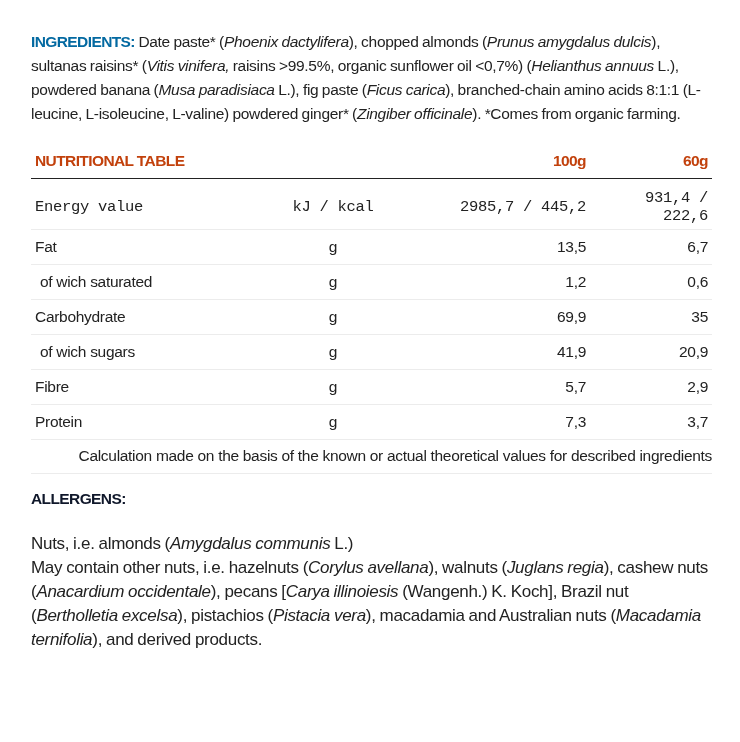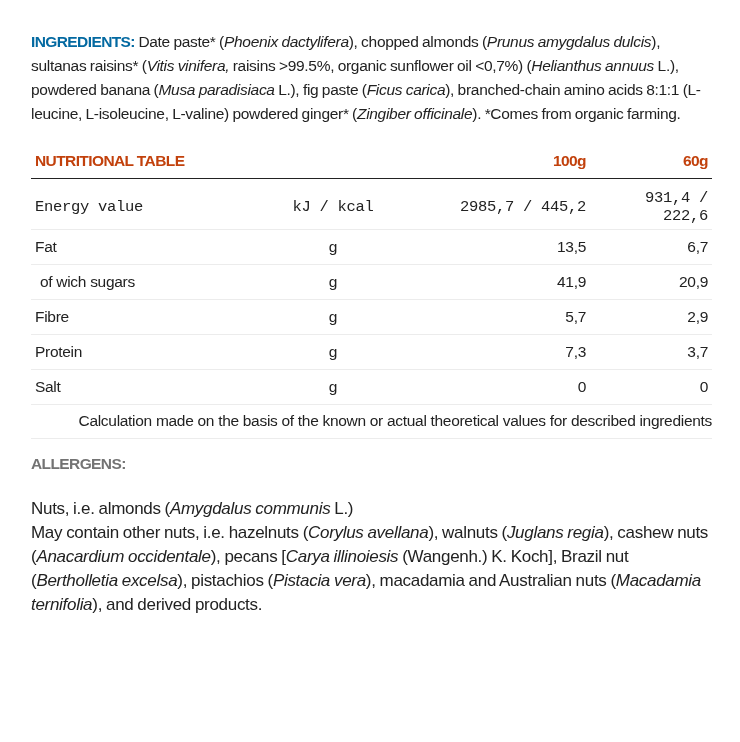--- a/index.html
+++ b/index.html
@@ -67,21 +67,21 @@
     text-align: right;
     line-height: 24px;
     padding: 4px 0 5px 0 !important;
     height: auto !important;
   }
 
   .allergens-title {
     margin-top: 16px;
     font-size: 15.5px;
     font-weight: bold;
-    color: #737373;
+    color: #0f172a;
     letter-spacing: -0.6px;
   }
   .allergens-body {
     margin-top: 24px;
     font-size: 17px;
     line-height: 24px;
     letter-spacing: -0.3px;
     word-spacing: -0.5px;
   }
   .allergens-body p { margin: 0; }
@@ -111,44 +111,50 @@
         <td class="c-100">2985,7 / 445,2</td>
         <td class="c-60">931,4 / 222,6</td>
       </tr>
       <tr>
         <td class="c-name">Fat</td>
         <td class="c-unit">g</td>
         <td class="c-100">13,5</td>
         <td class="c-60">6,7</td>
       </tr>
       <tr>
+        <td class="c-name indent">of wich saturated</td>
+        <td class="c-unit">g</td>
+        <td class="c-100">1,2</td>
+        <td class="c-60">0,6</td>
+      </tr>
+      <tr>
+        <td class="c-name">Carbohydrate</td>
+        <td class="c-unit">g</td>
+        <td class="c-100">69,9</td>
+        <td class="c-60">35</td>
+      </tr>
+      <tr>
         <td class="c-name indent">of wich sugars</td>
         <td class="c-unit">g</td>
         <td class="c-100">41,9</td>
         <td class="c-60">20,9</td>
       </tr>
       <tr>
         <td class="c-name">Fibre</td>
         <td class="c-unit">g</td>
         <td class="c-100">5,7</td>
         <td class="c-60">2,9</td>
       </tr>
       <tr>
         <td class="c-name">Protein</td>
         <td class="c-unit">g</td>
         <td class="c-100">7,3</td>
         <td class="c-60">3,7</td>
       </tr>
       <tr>
-        <td class="c-name">Salt</td>
-        <td class="c-unit">g</td>
-        <td class="c-100">0</td>
-        <td class="c-60">0</td>
-      </tr>
-      <tr>
         <td colspan="4" class="note">Calculation made on the basis of the known or actual theoretical values for described ingredients</td>
       </tr>
     </tbody>
   </table>
 
   <div class="allergens-title">ALLERGENS:</div>
 
   <div class="allergens-body" id="allergens-body">
     <p><span>Nuts, i.e. almonds (</span><i>Amygdalus communis</i><span> L.)</span></p>
     <p><span>May contain other nuts, i.e. hazelnuts (</span><i>Corylus avellana</i><span>), walnuts (</span><i>Juglans regia</i><span>), cashew nuts (</span><i>Anacardium occidentale</i><span>), pecans [</span><i>Carya illinoiesis</i><span> (Wangenh.) K. Koch], Brazil nut (</span><i>Bertholletia excelsa</i><span>), pistachios (</span><i>Pistacia vera</i><span>), macadamia and Australian nuts (</span><i>Macadamia ternifolia</i><span>), and derived products.</span></p>

